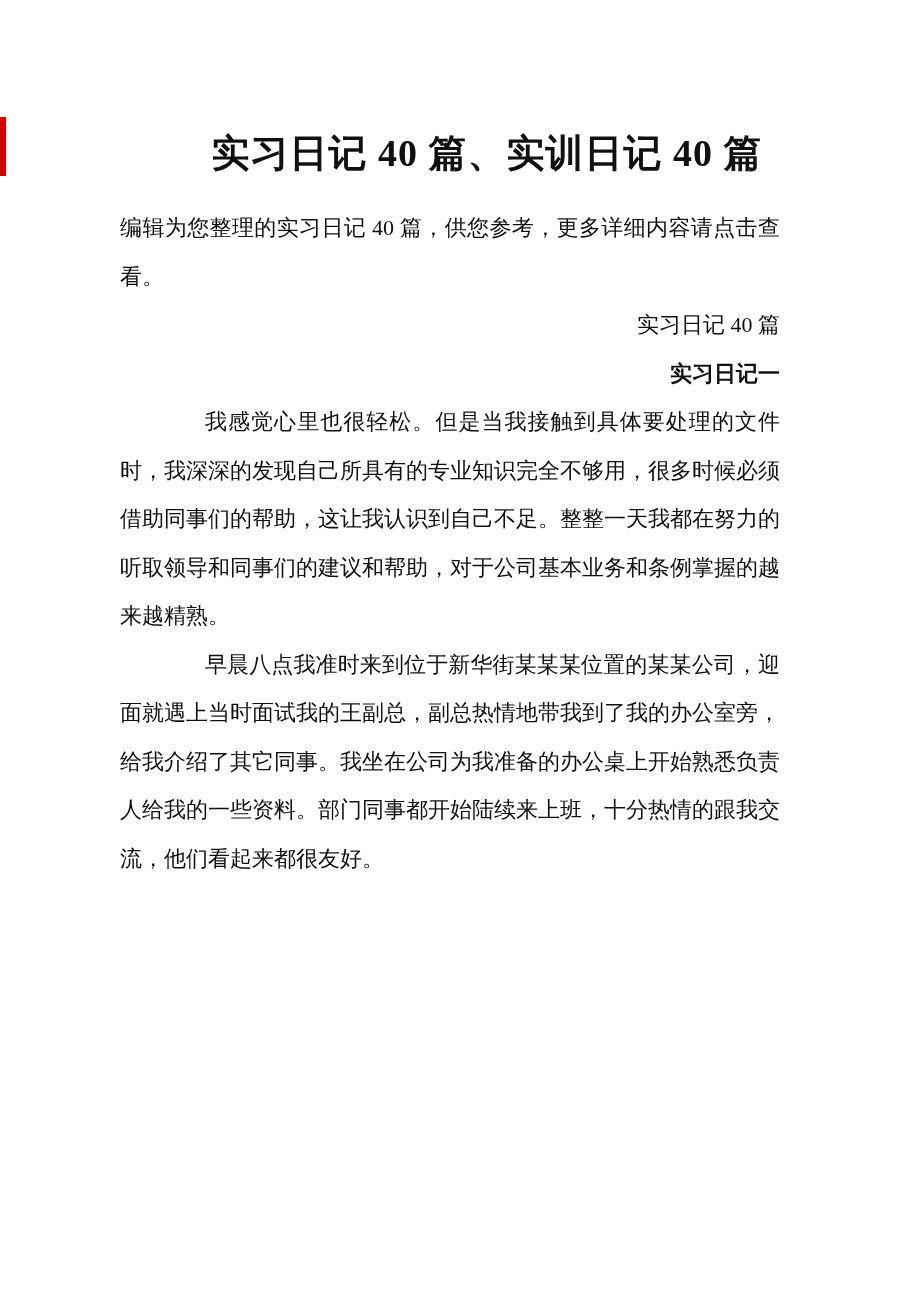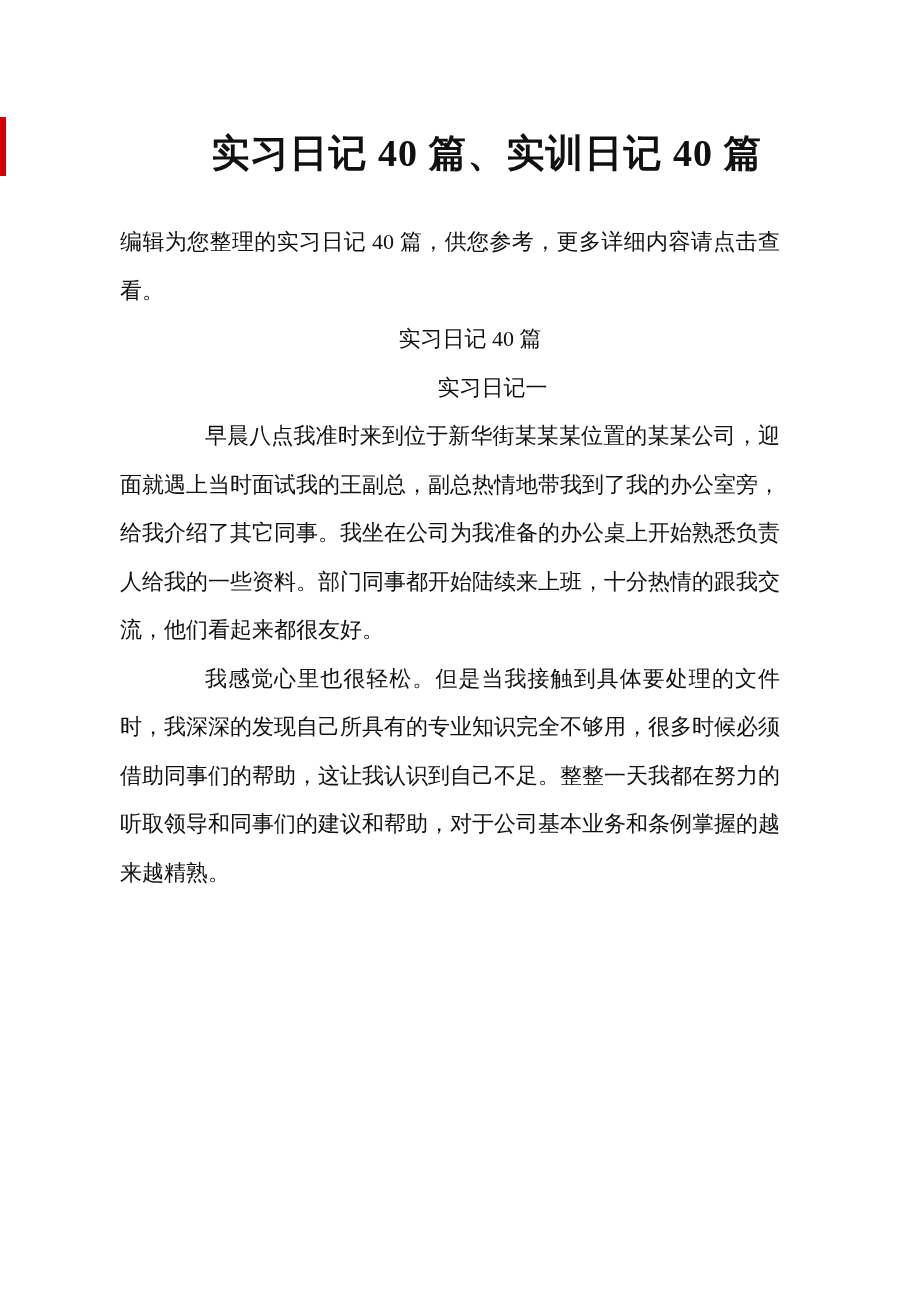--- a/index.html
+++ b/index.html
@@ -31,43 +31,43 @@
     text-align: center;
     font-size: 38px;
     font-weight: bold;
     line-height: 48px;
     letter-spacing: 1px;
     white-space: nowrap;
     margin-left: 27px;
   }
   .doc-body {
     position: absolute;
-    top: 218px;
+    top: 204px;
     left: 120px;
     width: 660px;
     font-size: 22px;
     line-height: 48.5px;
     text-align: justify;
     text-justify: inter-ideograph;
   }
   .doc-body p {
     margin: 0;
     padding: 0;
   }
   .role-intro        { text-indent: 0; }
-  .role-section-title{ text-indent: 40px; text-align: center; }
-  .role-entry-title  { text-indent: 85px; text-align: center; }
+  .role-section-title{ text-indent: 40px; text-align: right; }
+  .role-entry-title  { text-indent: 85px; text-align: right; font-weight: bold; }
   .role-body         { text-indent: 85px; }
 </style>
 </head>
 <body>
 
 <div class="page" style="color: rgb(16, 16, 16);">
   <div class="red-marker" style="background: rgb(212, 0, 0);"></div>
   <h1 class="doc-title">实习日记 40 篇、实训日记 40 篇</h1>
   <div class="doc-body">
       <p class="role-intro">编辑为您整理的实习日记 40 篇，供您参考，更多详细内容请点击查看。</p>
       <p class="role-section-title">实习日记 40 篇</p>
       <p class="role-entry-title">实习日记一</p>
+      <p class="role-body">我感觉心里也很轻松。但是当我接触到具体要处理的文件时，我深深的发现自己所具有的专业知识完全不够用，很多时候必须借助同事们的帮助，这让我认识到自己不足。整整一天我都在努力的听取领导和同事们的建议和帮助，对于公司基本业务和条例掌握的越来越精熟。</p>
       <p class="role-body">早晨八点我准时来到位于新华街某某某位置的某某公司，迎面就遇上当时面试我的王副总，副总热情地带我到了我的办公室旁，给我介绍了其它同事。我坐在公司为我准备的办公桌上开始熟悉负责人给我的一些资料。部门同事都开始陆续来上班，十分热情的跟我交流，他们看起来都很友好。</p>
-      <p class="role-body">我感觉心里也很轻松。但是当我接触到具体要处理的文件时，我深深的发现自己所具有的专业知识完全不够用，很多时候必须借助同事们的帮助，这让我认识到自己不足。整整一天我都在努力的听取领导和同事们的建议和帮助，对于公司基本业务和条例掌握的越来越精熟。</p>
     </div>
 </div>
 
 </body></html>

